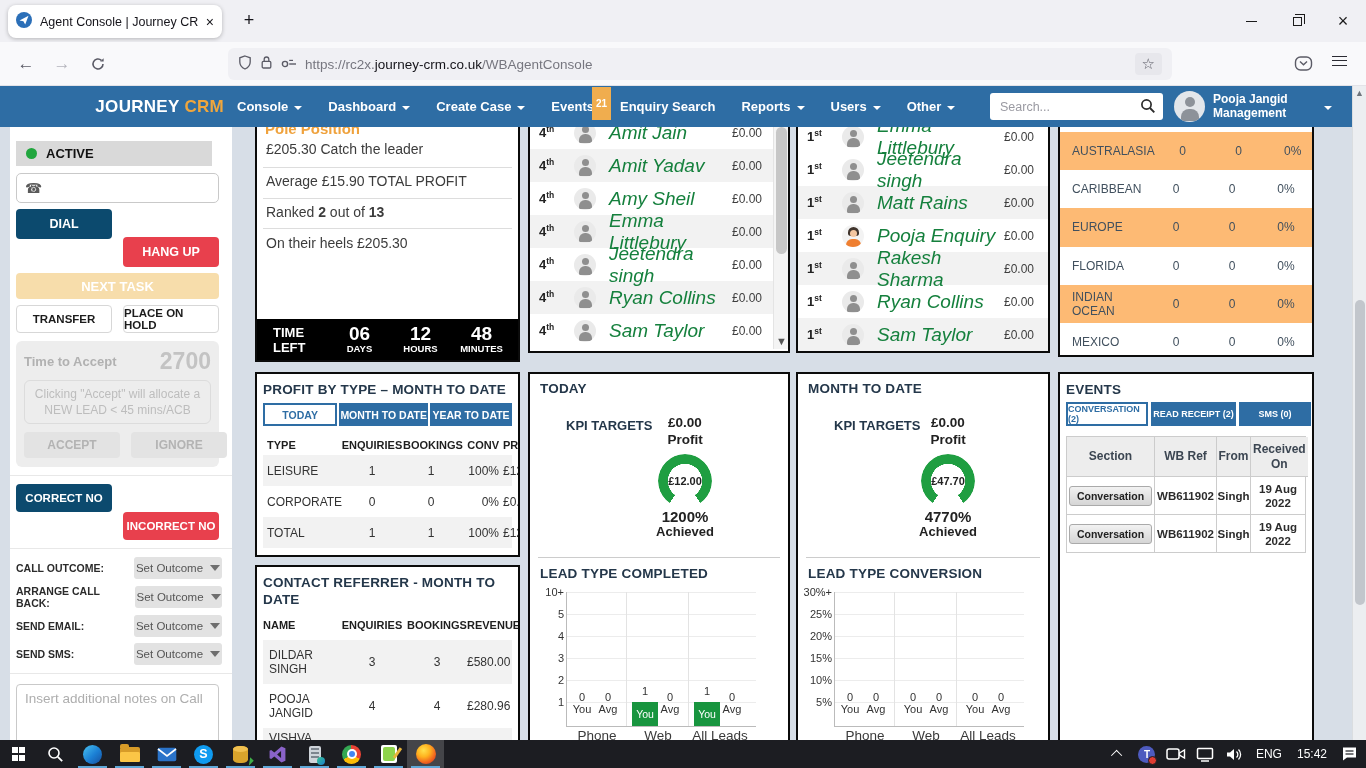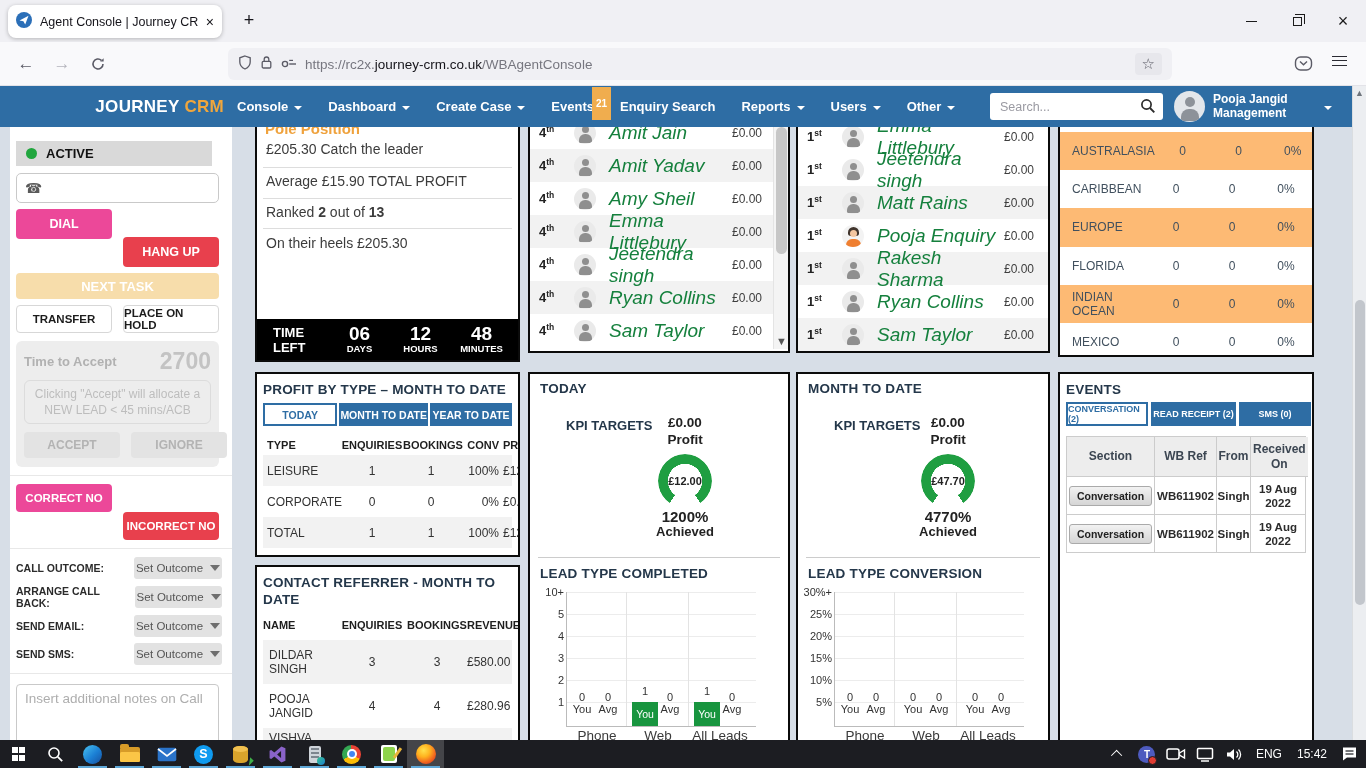--- a/index.html
+++ b/index.html
@@ -50,21 +50,21 @@
 
   
   #sidebar { position:absolute; left:10px; top:127px; width:222px; height:613px; background:#fff; padding:14px 8px 0 6px; }
   #status { height:25px; background:#d9d9d9; display:flex; align-items:center; gap:9px; padding:0 10px; width:196px; }
   #status .dot { width:11px; height:11px; border-radius:50%; background:#21a63e; }
   #status .slabel { font-size:13px; font-weight:800; color:#111;text-align:right; }
   #phone-box { margin-top:7px; height:30px; border:1px solid #c9c9c9; border-radius:5px; display:flex; align-items:center; padding:0 8px; width:203px; }
   #phone-box .ph { font-size:14px; color:#5a5a5a; }
   .btnrow { display:flex; gap:11px; margin-top:6px; width:203px; }
   .btn { border-radius:4px; font-weight:800; font-size:12.5px; display:flex; align-items:center; justify-content:center; flex:1; }
-  .btn.green { background:#ec4899; color:#fff; height:30px; }
+  .btn.green { background:#0c4a6e; color:#fff; height:30px; }
   .btn.red { background:#e8404d; color:#fff; height:30px;margin-top:28px; }
   #next-task { margin-top:6px; width:203px; height:26px; background:#f7ddab; color:#fff; font-size:13px; font-weight:800;
                display:flex; align-items:center; justify-content:center; border-radius:4px; }
   .btn.ghost { background:#fff; border:1px solid #d7d7d7; color:#1c1c1c; height:28px; font-size:11.5px; }
   #accept-card { margin-top:8px; width:203px; background:#ededed; border-radius:6px; padding:7px 8px 9px; }
   #tta-row { display:flex; align-items:center; justify-content:space-between; }
   #tta-label { font-size:13px; font-weight:700; color:#b1b1b1; }
   #tta-value { font-size:23px; font-weight:700; color:#c3c3c3; }
   #accept-hint { margin-top:5px; border:1px solid #dcdcdc; border-radius:6px; padding:5px 4px; font-size:12px; color:#bdbdbd; text-align:center; line-height:16px; }
   #accept-row { display:flex; gap:11px; margin-top:8px; }

